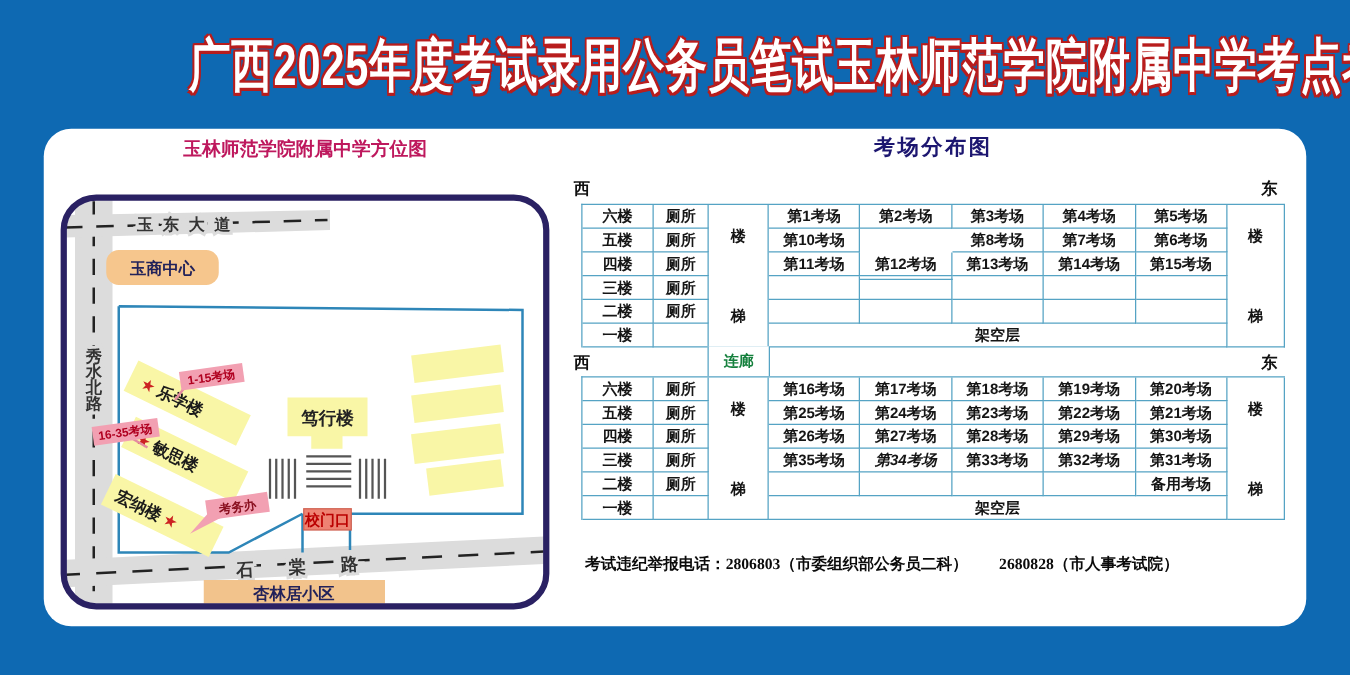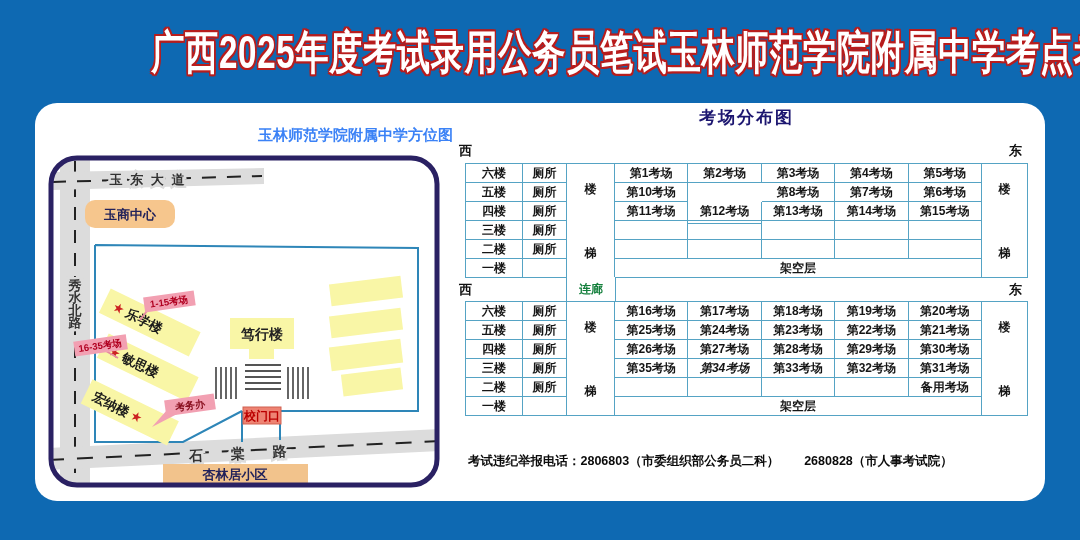--- a/index.html
+++ b/index.html
@@ -17,22 +17,22 @@
       -2px 0 0 #b81d1d, 2px 0 0 #b81d1d, 0 -2px 0 #b81d1d, 0 2px 0 #b81d1d,
       -2px -2px 0 #b81d1d, 2px 2px 0 #b81d1d, -2px 2px 0 #b81d1d, 2px -2px 0 #b81d1d;
     letter-spacing:1px;
   }
   
   .panel{
     position:absolute;left:35px;top:103px;width:1010px;height:398px;
     background:#ffffff;border-radius:22px;
   }
   .map-title{
-    position:absolute;left:0;width:418px;text-align:right;
-    color:#3b82f6;font-weight:bold;font-size:15px;white-space:nowrap;margin-top:16px;
+    position:absolute;left:0;width:418px;text-align:center;
+    color:#be185d;font-weight:bold;font-size:15px;white-space:nowrap;
   }
   .map-title.l1{top:7px;}
   .map-title.l2{top:26px;}
   .map-svg{position:absolute;left:13px;top:52px;}
 
   
   .dist-title{
     position:absolute;left:430px;top:3px;width:563px;text-align:center;
     color:#1c1670;font-weight:bold;font-size:17px;letter-spacing:2px;
   }
@@ -266,14 +266,14 @@
       <div class="cell stair" style="grid-area: 1 / 3 / span 6;">
         <span>楼</span>
         <span>梯</span>
       </div>
       <div class="cell stair" style="grid-area: 1 / 9 / span 6;">
         <span>楼</span>
         <span>梯</span>
       </div>
     </div>
 
-  <div class="note" style="top:350px;">考试违纪举报电话：2806803（市委组织部公务员二科）　　2680828（市人事考试院）</div>
+  <div class="note" style="top:340px;font-family:Liberation Serif, serif;">考试违纪举报电话：2806803（市委组织部公务员二科）　　2680828（市人事考试院）</div>
 </div>
 
 </body></html>

